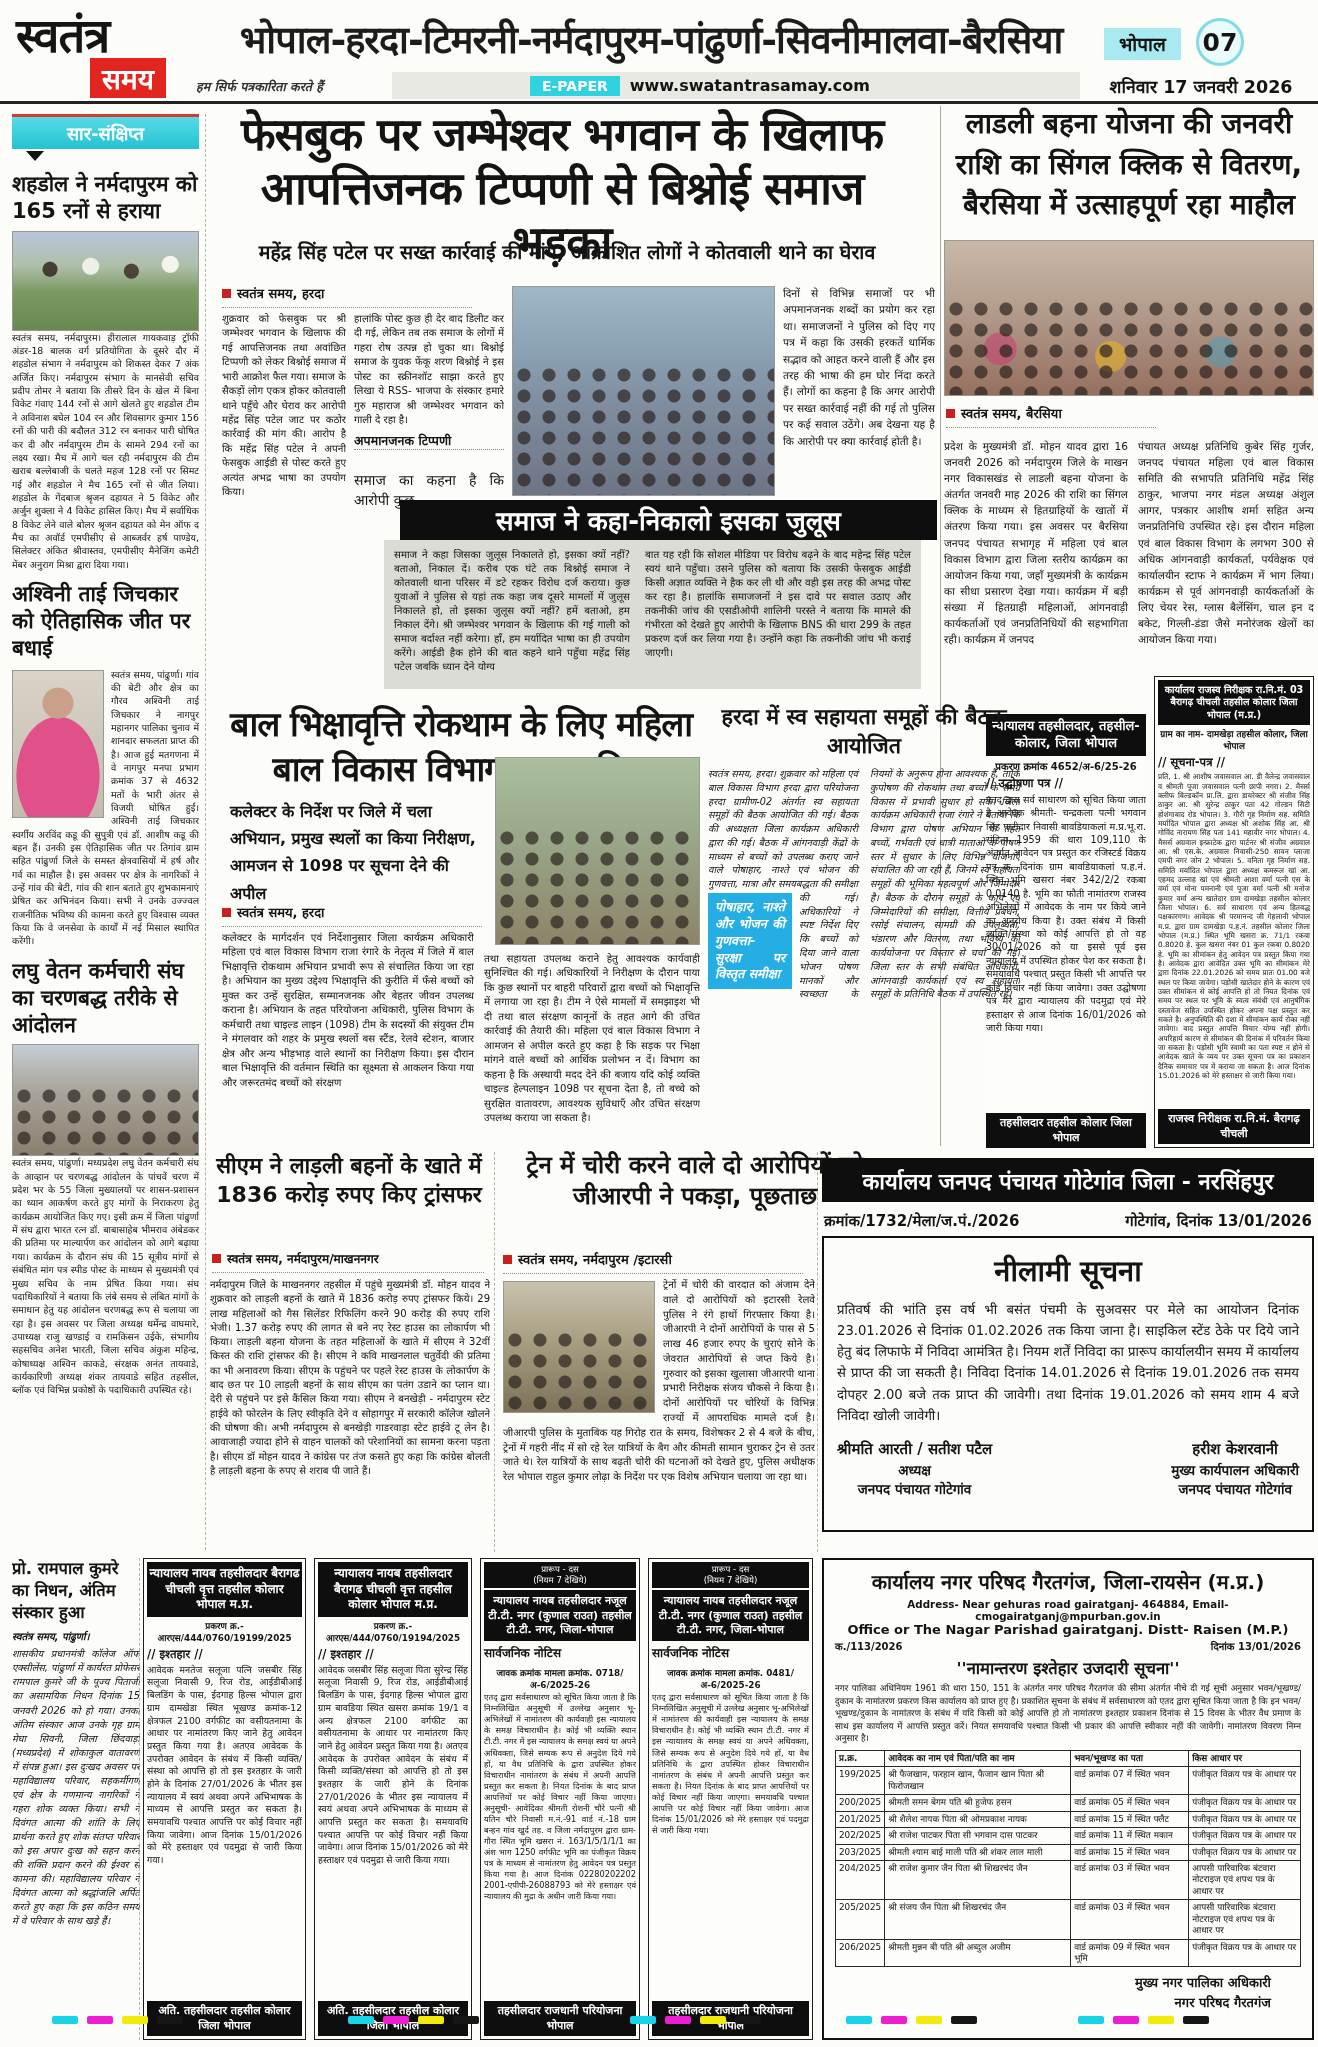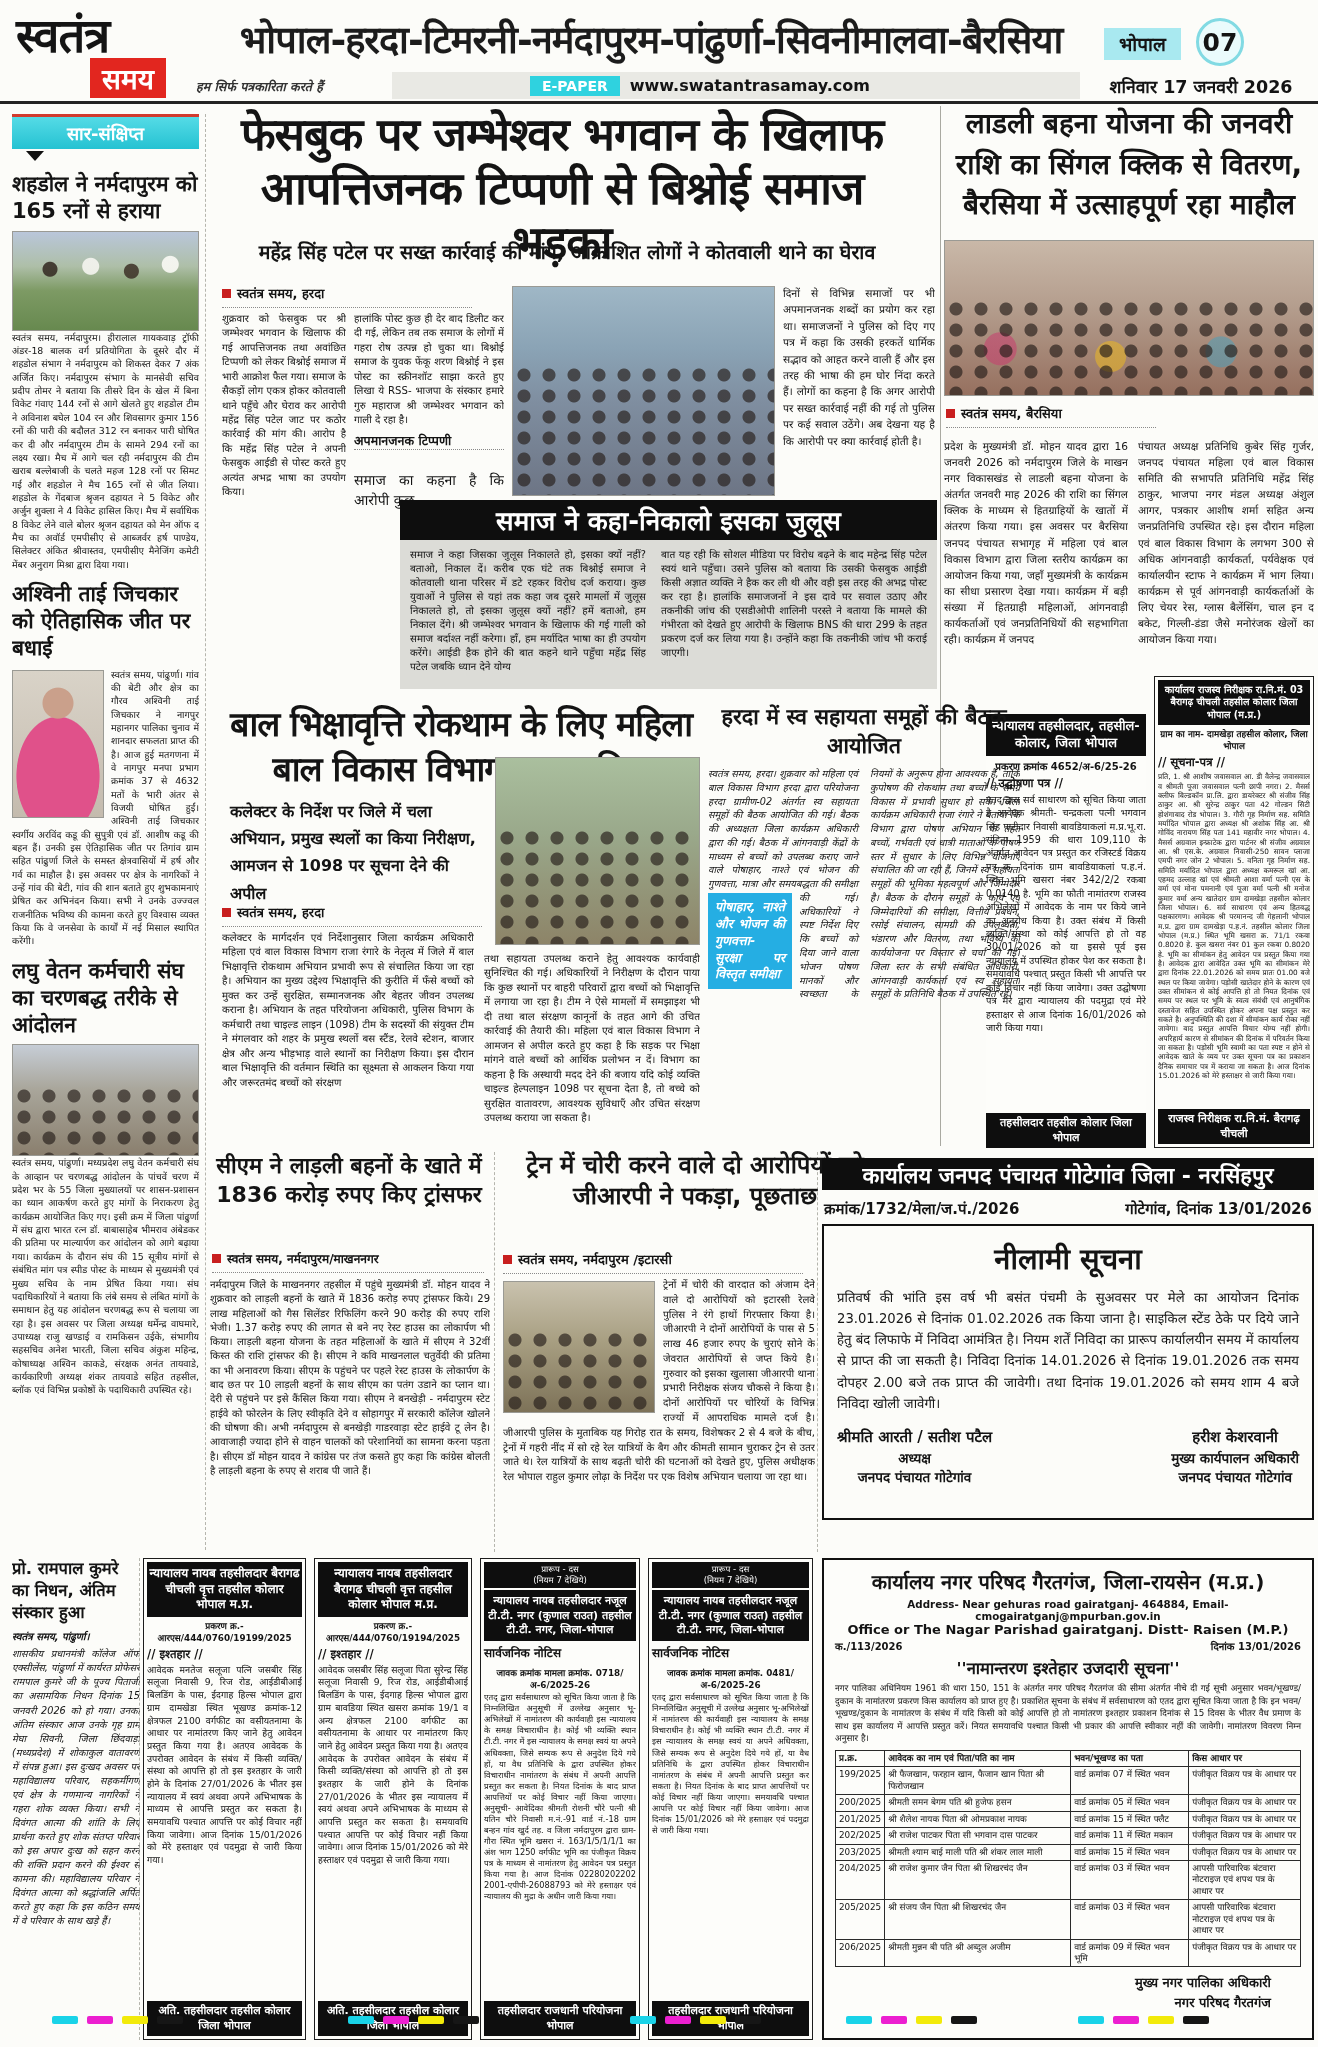--- a/index.html
+++ b/index.html
@@ -109,21 +109,21 @@
   <div class="abs" style="left:354px;top:312px;width:150px;height:388px;overflow:hidden;">
     <div class="jus" style="font-size:10.1px;line-height:1.43;">हालांकि पोस्ट कुछ ही देर बाद डिलीट कर दी गई, लेकिन तब तक समाज के लोगों में गहरा रोष उत्पन्न हो चुका था। बिश्नोई समाज के युवक फेंकू शरण बिश्नोई ने इस पोस्ट का स्क्रीनशॉट साझा करते हुए लिखा ये RSS- भाजपा के संस्कार हमारे गुरु महाराज श्री जम्भेश्वर भगवान को गाली दे रहा है।</div>
     <div class="crosshead">अपमानजनक टिप्पणी</div>
     <div class="jus" style="font-size:14px;line-height:1.43;margin-top:20px;">समाज का कहना है कि आरोपी कुछ</div>
   </div>
   <div class="photo" style="left:512px;top:286px;width:263px;height:210px;background:
     linear-gradient(180deg,#9fb7c6 0%,#8aa3b5 30%,#7f8ea0 55%,#6d7585 100%);"></div>
   <div class="abs jus" style="left:783px;top:285px;width:152px;height:360px;font-size:10.6px;line-height:1.55;overflow:hidden;">दिनों से विभिन्न समाजों पर भी अपमानजनक शब्दों का प्रयोग कर रहा था। समाजजनों ने पुलिस को दिए गए पत्र में कहा कि उसकी हरकतें धार्मिक सद्भाव को आहत करने वाली हैं और इस तरह की भाषा की हम घोर निंदा करते हैं। लोगों का कहना है कि अगर आरोपी पर सख्त कार्रवाई नहीं की गई तो पुलिस पर कई सवाल उठेंगे। अब देखना यह है कि आरोपी पर क्या कार्रवाई होती है।</div>
 
   <div class="abs blackbar" style="left:400px;top:500px;width:537px;height:40px;font-size:26px;">समाज ने कहा-निकालो इसका जुलूस</div>
-  <div class="abs" style="left:400px;top:540px;width:537px;height:149px;background:#dcdcd7;padding:8px 10px;display:flex;gap:15px;overflow:hidden;">
+  <div class="abs" style="left:384px;top:540px;width:537px;height:149px;background:#dcdcd7;padding:8px 10px;display:flex;gap:15px;overflow:hidden;">
     <div class="jus" style="width:47%;font-size:10.2px;line-height:1.37;">समाज ने कहा जिसका जुलूस निकालते हो, इसका क्यों नहीं? बताओ, निकाल दें। करीब एक घंटे तक बिश्नोई समाज ने कोतवाली थाना परिसर में डटे रहकर विरोध दर्ज कराया। कुछ युवाओं ने पुलिस से यहां तक कहा जब दूसरे मामलों में जुलूस निकालते हो, तो इसका जुलूस क्यों नहीं? हमें बताओ, हम निकाल देंगे। श्री जम्भेश्वर भगवान के खिलाफ की गई गाली को समाज बर्दाश्त नहीं करेगा। हाँ, हम मर्यादित भाषा का ही उपयोग करेंगे। आईडी हैक होने की बात कहने थाने पहुँचा महेंद्र सिंह पटेल जबकि ध्यान देने योग्य</div>
     <div class="jus" style="width:53%;font-size:10.2px;line-height:1.37;">बात यह रही कि सोशल मीडिया पर विरोध बढ़ने के बाद महेन्द्र सिंह पटेल स्वयं थाने पहुँचा। उसने पुलिस को बताया कि उसकी फेसबुक आईडी किसी अज्ञात व्यक्ति ने हैक कर ली थी और वही इस तरह की अभद्र पोस्ट कर रहा है। हालांकि समाजजनों ने इस दावे पर सवाल उठाए और तकनीकी जांच की एसडीओपी शालिनी परस्ते ने बताया कि मामले की गंभीरता को देखते हुए आरोपी के खिलाफ BNS की धारा 299 के तहत प्रकरण दर्ज कर लिया गया है। उन्होंने कहा कि तकनीकी जांच भी कराई जाएगी।</div>
   </div>
 
   <div class="vrule solid" style="left:940px;top:106px;height:1040px;"></div>
   <div class="abs b8 ctr" style="left:944px;top:104px;width:370px;font-size:28px;line-height:1.45;">लाडली बहना योजना की जनवरी राशि का सिंगल क्लिक से वितरण, बैरसिया में उत्साहपूर्ण रहा माहौल</div>
   <div class="photo" style="left:944px;top:240px;width:370px;height:156px;background:
     radial-gradient(circle at 15% 70%, rgba(200,60,110,.55) 16px, transparent 17px),
     radial-gradient(circle at 45% 75%, rgba(230,180,40,.6) 15px, transparent 16px),
     radial-gradient(circle at 75% 72%, rgba(70,160,190,.5) 15px, transparent 16px),
@@ -185,21 +185,21 @@
     <span class="bsq"></span>
     <span>स्वतंत्र समय, नर्मदापुरम /इटारसी</span>
   </div>
   <div class="abs" style="left:503px;top:1278px;width:312px;height:276px;overflow:hidden;">
     <span class="photo" style="position:relative;float:left;width:152px;height:132px;margin:3px 8px 4px 0;display:block;background:
       linear-gradient(180deg,#c9c2ae 0%,#a89f82 45%,#7d7258 100%);"></span>
     <span class="jus" style="font-size:10.2px;line-height:1.45;display:block;">ट्रेनों में चोरी की वारदात को अंजाम देने वाले दो आरोपियों को इटारसी रेलवे पुलिस ने रंगे हाथों गिरफ्तार किया है। जीआरपी ने दोनों आरोपियों के पास से 5 लाख 46 हजार रुपए के चुराएं सोने के जेवरात आरोपियों से जप्त किये है। गुरुवार को इसका खुलासा जीआरपी थाना प्रभारी निरीक्षक संजय चौकसे ने किया है। दोनों आरोपियों पर चोरियों के विभिन्न राज्यों में आपराधिक मामले दर्ज है। जीआरपी पुलिस के मुताबिक यह गिरोह रात के समय, विशेषकर 2 से 4 बजे के बीच, ट्रेनों में गहरी नींद में सो रहे रेल यात्रियों के बैग और कीमती सामान चुराकर ट्रेन से उतर जाते थे। रेल यात्रियों के साथ बढ़ती चोरी की घटनाओं को देखते हुए, पुलिस अधीक्षक रेल भोपाल राहुल कुमार लोढ़ा के निर्देश पर एक विशेष अभियान चलाया जा रहा था।</span>
   </div>
 
   <div class="abs" style="left:822px;top:1158px;width:492px;">
-    <div class="blackbar ctr" style="height:32px;font-size:22px;">कार्यालय जनपद पंचायत गोटेगांव जिला - नरसिंहपुर</div>
+    <div class="blackbar ctr" style="height:44px;font-size:22px;">कार्यालय जनपद पंचायत गोटेगांव जिला - नरसिंहपुर</div>
     <div style="display:flex;justify-content:space-between;font-weight:700;font-size:15px;margin:8px 2px 6px;">
       <span>क्रमांक/1732/मेला/ज.पं./2026</span>
       <span>गोटेगांव, दिनांक 13/01/2026</span>
     </div>
     <div style="border:2px solid #111;padding:10px 13px;height:296px;overflow:hidden;">
       <div class="b8 ctr" style="font-size:29px;margin:2px 0 10px;">नीलामी सूचना</div>
       <div class="jus" style="font-size:13.2px;line-height:1.6;">प्रतिवर्ष की भांति इस वर्ष भी बसंत पंचमी के सुअवसर पर मेले का आयोजन दिनांक 23.01.2026 से दिनांक 01.02.2026 तक किया जाना है। साइकिल स्टेंड ठेके पर दिये जाने हेतु बंद लिफाफे में निविदा आमंत्रित है। नियम शर्तें निविदा का प्रारूप कार्यालयीन समय में कार्यालय से प्राप्त की जा सकती है। निविदा दिनांक 14.01.2026 से दिनांक 19.01.2026 तक समय दोपहर 2.00 बजे तक प्राप्त की जावेगी। तथा दिनांक 19.01.2026 को समय शाम 4 बजे निविदा खोली जावेगी।</div>
       <div style="display:flex;justify-content:space-between;margin-top:13px;">
         <div class="ctr" style="font-weight:700;font-size:13.5px;line-height:1.45;">
           <div class="b8" style="font-size:15px;">श्रीमति आरती / सतीश पटैल</div>

